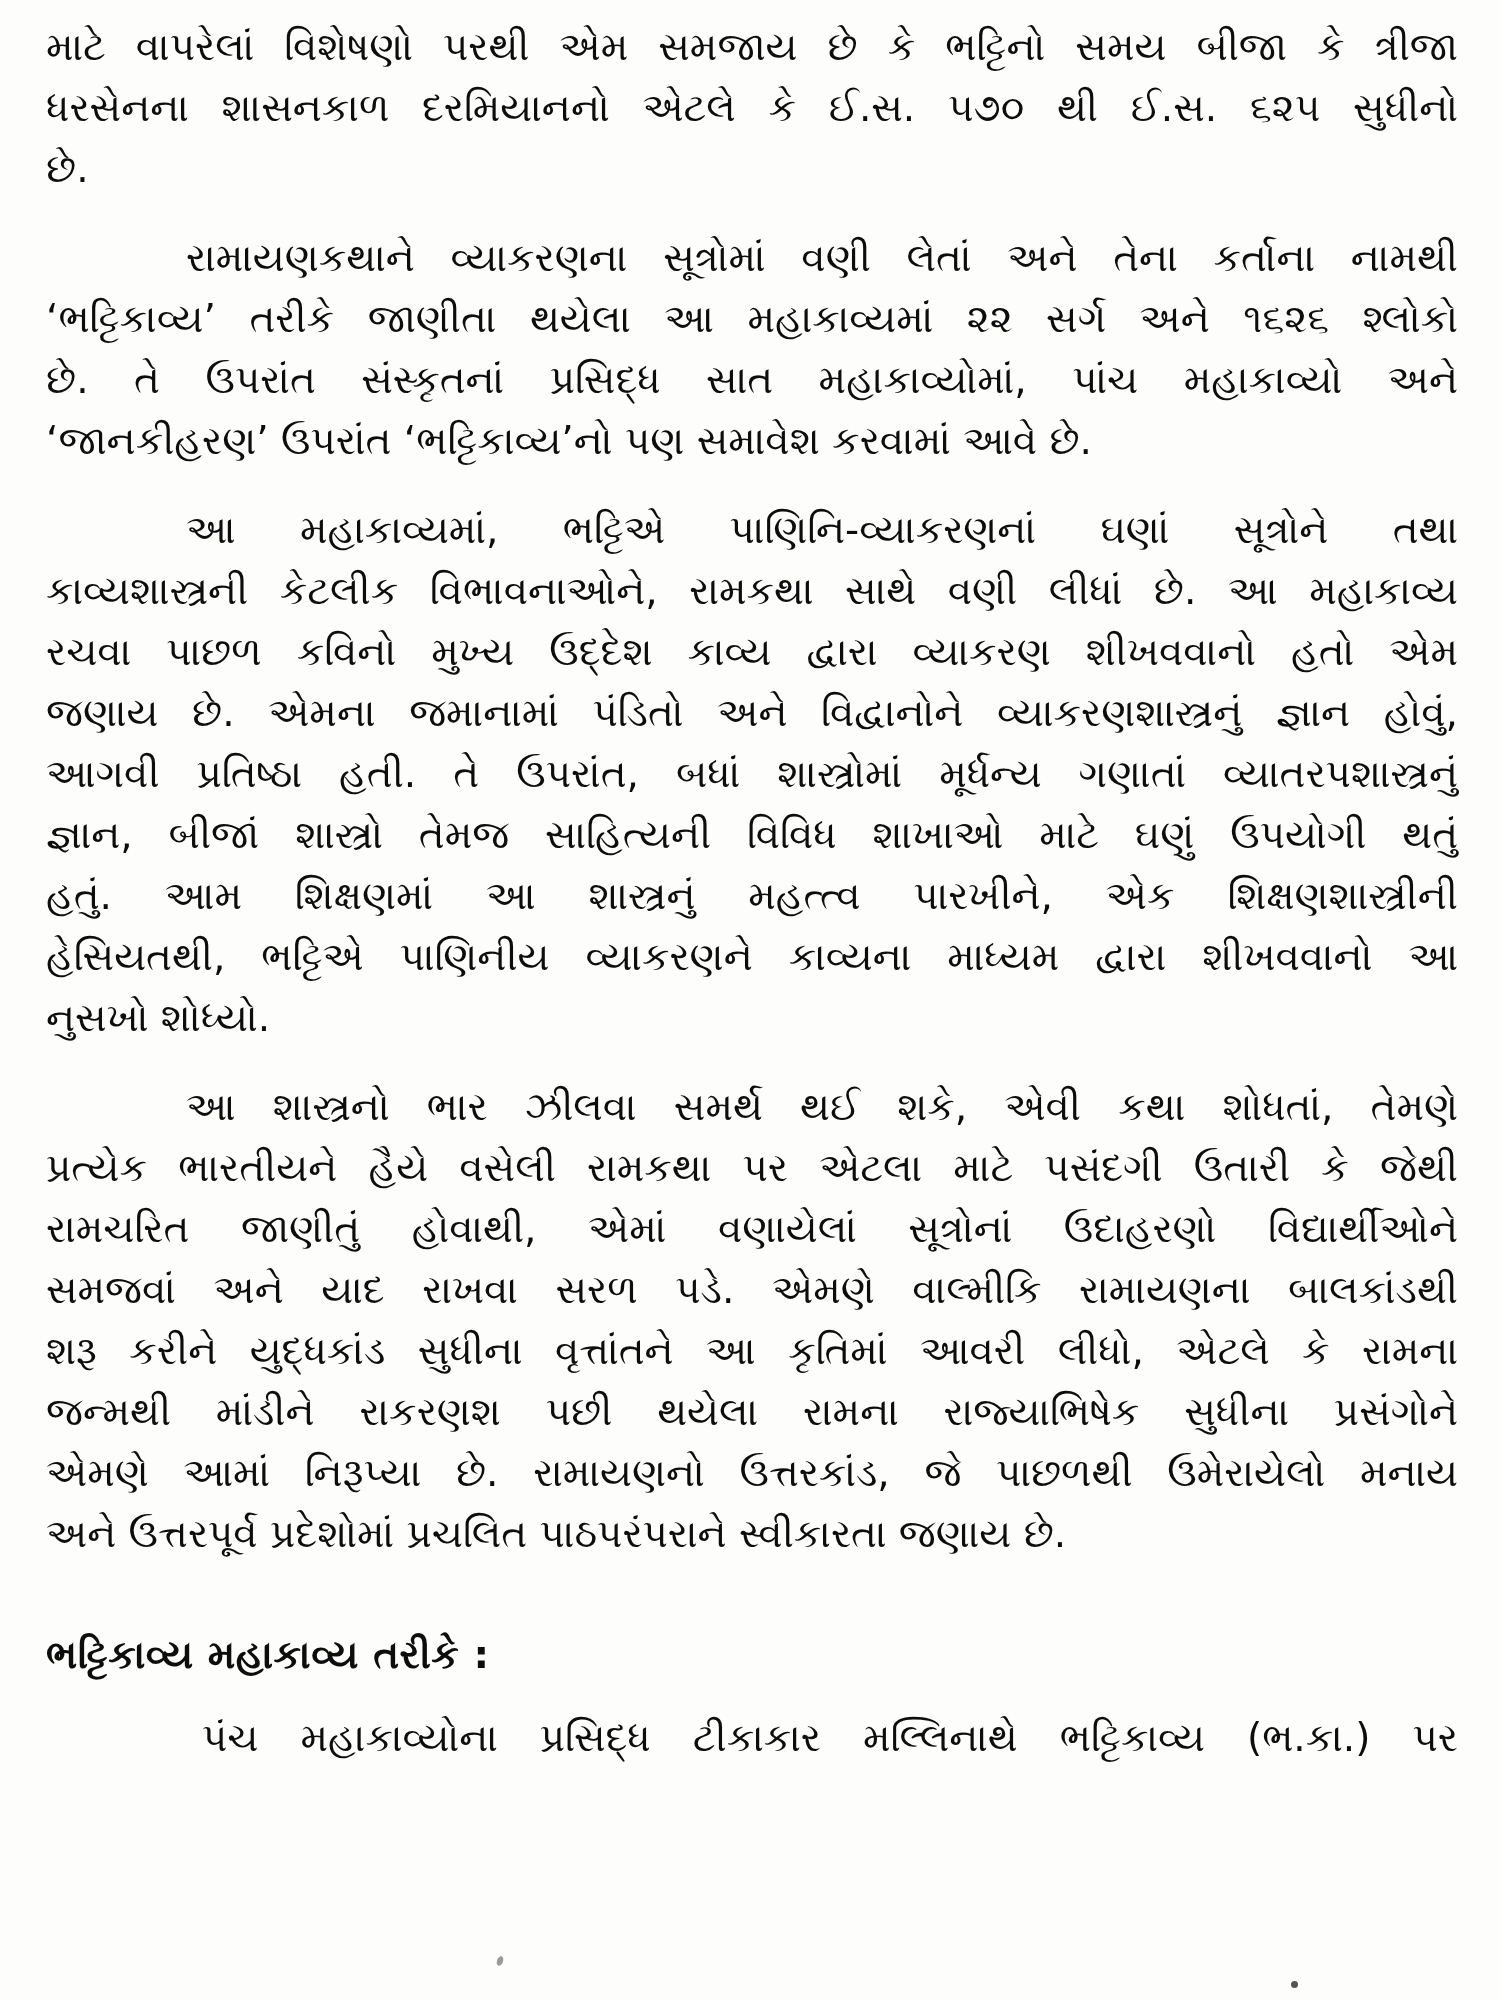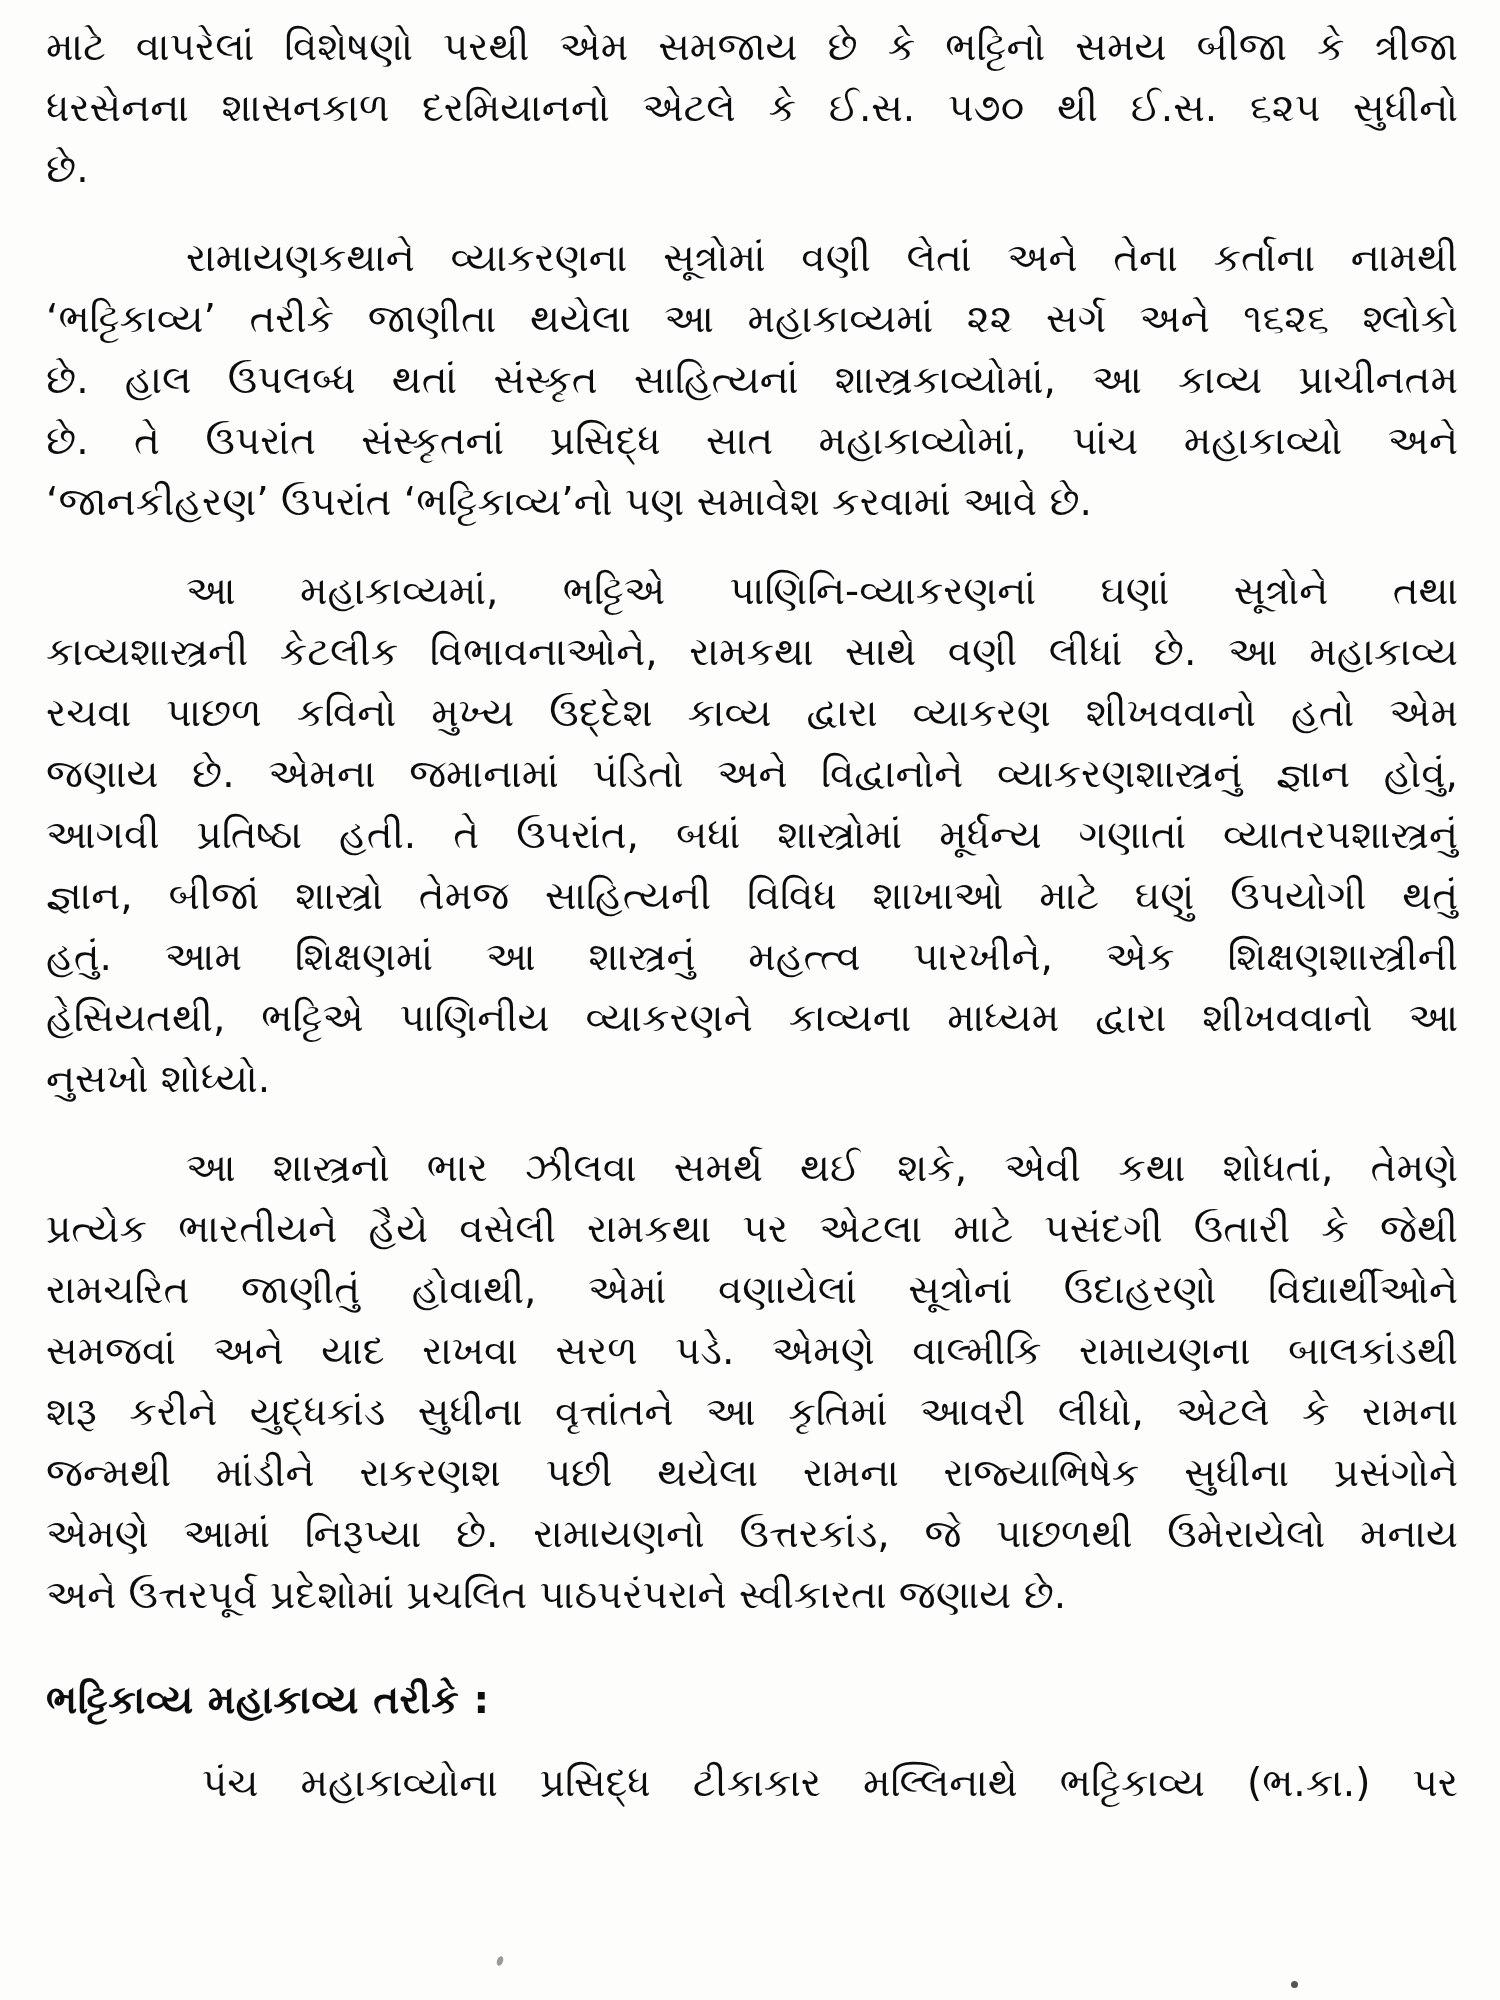--- a/index.html
+++ b/index.html
@@ -23,21 +23,21 @@
     border-radius: 18px;
   }
   .para {
     margin: 0 0 28px 0;
   }
   .para:last-child {
     margin-bottom: 0;
     margin-left: 16px;
   }
   .para.heading {
-    margin-top: 44px;
+    margin-top: 60px;
     margin-bottom: 22px;
   }
   .para.heading .line {
     font-weight: bold;
     letter-spacing: 0.5px;
     text-align: left;
     text-align-last: left;
   }
   .line {
     font-size: 39px;
@@ -81,21 +81,20 @@
 <div class="page">
   <div id="doc">
       <div class="para">
         <div class="line">માટે વાપરેલાં વિશેષણો પરથી એમ સમજાય છે કે ભટ્ટિનો સમય બીજા કે ત્રીજા</div>
         <div class="line">ધરસેનના શાસનકાળ દરમિયાનનો એટલે કે ઈ.સ. ૫૭૦ થી ઈ.સ. ૬૨૫ સુધીનો</div>
         <div class="line endline">છે.</div>
       </div>
       <div class="para">
         <div class="line firstline">રામાયણકથાને વ્યાકરણના સૂત્રોમાં વણી લેતાં અને તેના કર્તાના નામથી</div>
         <div class="line">‘ભટ્ટિકાવ્ય’ તરીકે જાણીતા થયેલા આ મહાકાવ્યમાં ૨૨ સર્ગ અને ૧૬૨૬ શ્લોકો</div>
-        <div class="line">છે. હાલ ઉપલબ્ધ થતાં સંસ્કૃત સાહિત્યનાં શાસ્ત્રકાવ્યોમાં, આ કાવ્ય પ્રાચીનતમ</div>
         <div class="line">છે. તે ઉપરાંત સંસ્કૃતનાં પ્રસિદ્ધ સાત મહાકાવ્યોમાં, પાંચ મહાકાવ્યો અને</div>
         <div class="line endline">‘જાનકીહરણ’ ઉપરાંત ‘ભટ્ટિકાવ્ય’નો પણ સમાવેશ કરવામાં આવે છે.</div>
       </div>
       <div class="para">
         <div class="line firstline">આ મહાકાવ્યમાં, ભટ્ટિએ પાણિનિ-વ્યાકરણનાં ઘણાં સૂત્રોને તથા</div>
         <div class="line">કાવ્યશાસ્ત્રની કેટલીક વિભાવનાઓને, રામકથા સાથે વણી લીધાં છે. આ મહાકાવ્ય</div>
         <div class="line">રચવા પાછળ કવિનો મુખ્ય ઉદ્દેશ કાવ્ય દ્વારા વ્યાકરણ શીખવવાનો હતો એમ</div>
         <div class="line">જણાય છે. એમના જમાનામાં પંડિતો અને વિદ્વાનોને વ્યાકરણશાસ્ત્રનું જ્ઞાન હોવું,</div>
         <div class="line">આગવી પ્રતિષ્ઠા હતી. તે ઉપરાંત, બધાં શાસ્ત્રોમાં મૂર્ધન્ય ગણાતાં વ્યાતરપશાસ્ત્રનું</div>
         <div class="line">જ્ઞાન, બીજાં શાસ્ત્રો તેમજ સાહિત્યની વિવિધ શાખાઓ માટે ઘણું ઉપયોગી થતું</div>

